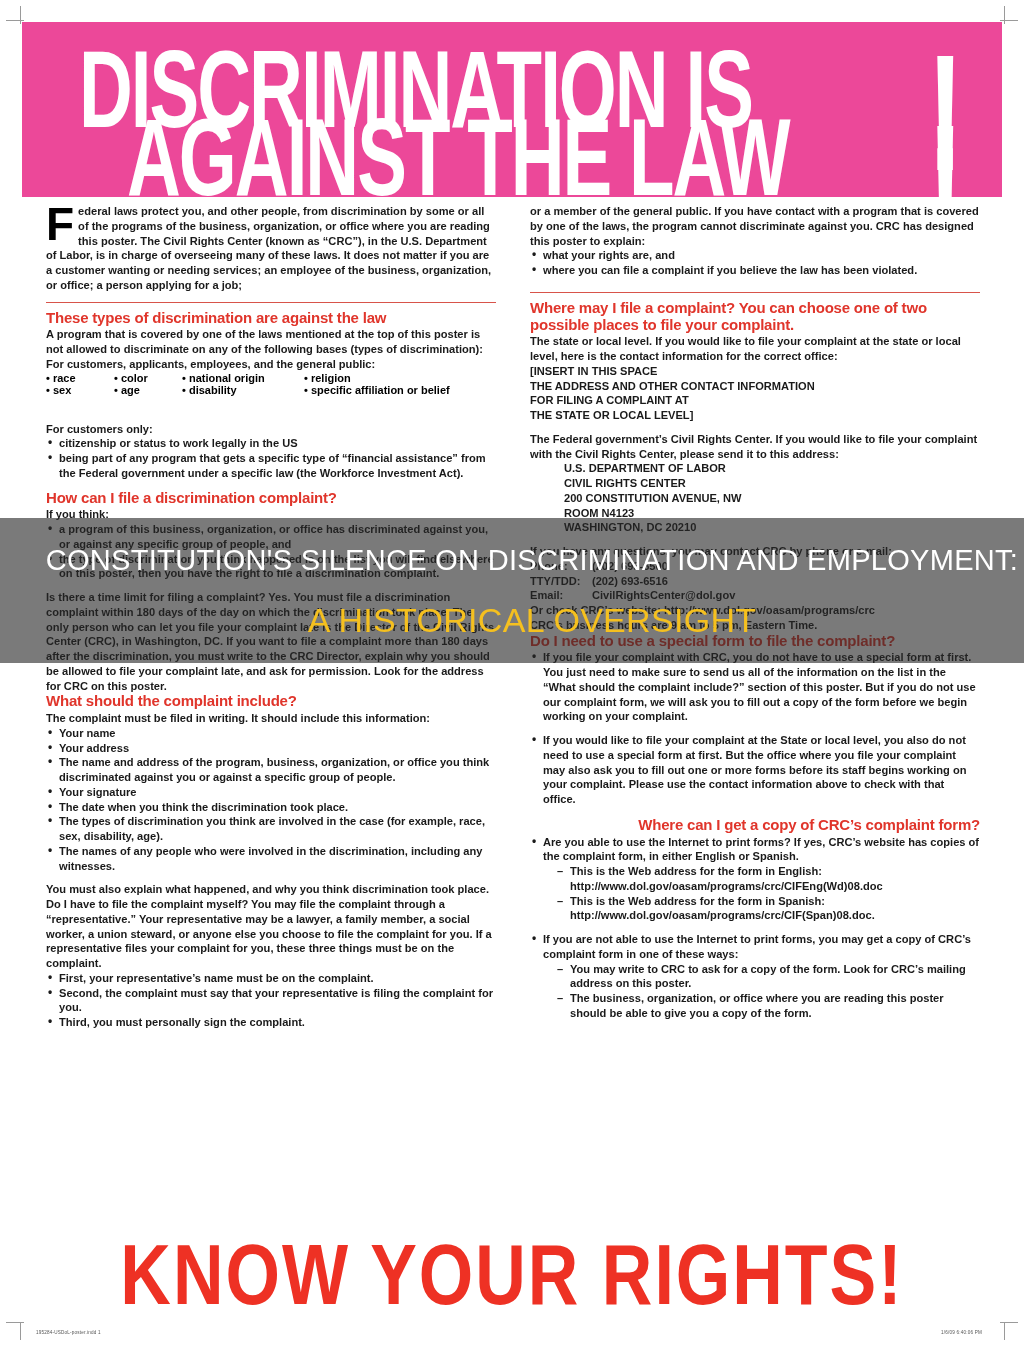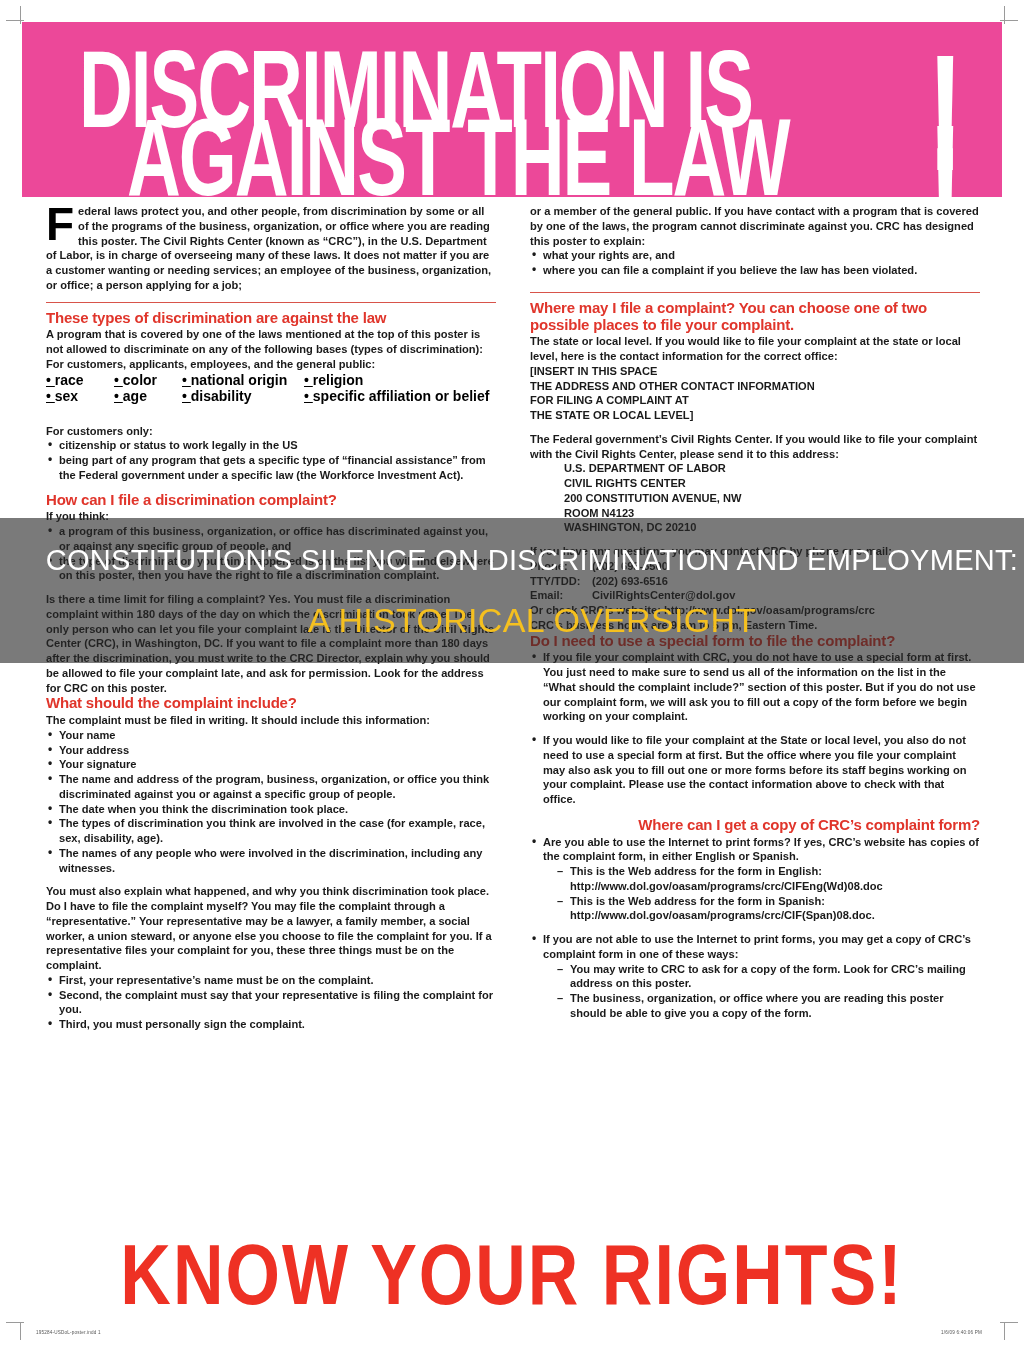--- a/index.html
+++ b/index.html
@@ -169,23 +169,22 @@
   
   .rule {
     height: 1px;
     background: #d8534a;
     margin: 8px 0 7px 0;
   }
 
   
   .basis-row {
     display: flex;
-    font-size: 14px;
-    font-weight: bold;
-    text-decoration: underline;
+    font-size: 11px;
+    font-weight: bold;
   }
   .basis-row span { display: inline-block; }
   .b1 { width: 68px; }
   .b2 { width: 68px; }
   .b3 { width: 122px; }
   .b4 { width: auto; }
 
   
   .addr { margin-left: 34px; }
   .kv { white-space: pre; }
@@ -305,21 +304,21 @@
       <h2 class="section">These types of discrimination are against the law</h2>
       <div class="txt para">A program that is covered by one of the laws mentioned at the top of this poster is not allowed to discriminate on any of the following bases (types of discrimination):</div>
 
       <div class="txt tight">For customers, applicants, employees, and the general public:</div>
       <div class="basis-row">
         <span class="b1">•&nbsp;<span>race</span></span>
         <span class="b2">•&nbsp;<span>color</span></span>
         <span class="b3">•&nbsp;<span>national origin</span></span>
         <span class="b4">•&nbsp;<span>religion</span></span>
       </div>
-      <div class="basis-row" style="margin-bottom:20px;">
+      <div class="basis-row" style="margin-bottom:26px;">
         <span class="b1">•&nbsp;<span>sex</span></span>
         <span class="b2">•&nbsp;<span>age</span></span>
         <span class="b3">•&nbsp;<span>disability</span></span>
         <span class="b4">•&nbsp;<span>specific affiliation or belief</span></span>
       </div>
 
       <div class="txt tight">For customers only:</div>
       <ul class="bul">
         <li>citizenship or status to work legally in the US</li>
         <li>being part of any program that gets a specific type of “financial assistance” from the Federal government under a specific law (the Workforce Investment Act).</li>
@@ -331,22 +330,22 @@
         <li>a program of this business, organization, or office has discriminated against you, or against any specific group of people, and</li>
         <li>the type of discrimination you think happened is on the list you will find elsewhere on this poster, then you have the right to file a discrimination complaint.</li>
       </ul>
       <div class="txt para">Is there a time limit for filing a complaint?  Yes.  You must file a discrimination complaint within 180 days of the day on which the discrimination took place. The only person who can let you file your complaint late is the Director of the Civil Rights Center (CRC), in Washington, DC.  If you want to file a complaint more than 180 days after the discrimination, you must write to the CRC Director, explain why you should be allowed to file your complaint late, and ask for permission.  Look for the address for CRC on this poster.</div>
 
       <h2 class="section">What should the complaint include?</h2>
       <div class="txt tight">The complaint must be filed in writing.  It should include this information:</div>
       <ul class="bul">
         <li>Your name</li>
         <li>Your address</li>
+        <li>The name and address of the program, business, organization, or office you think discriminated against you or against a specific group of people.</li>
         <li>Your signature</li>
-        <li>The name and address of the program, business, organization, or office you think discriminated against you or against a specific group of people.</li>
         <li>The date when you think the discrimination took place.</li>
         <li>The types of discrimination you think are involved in the case (for example, race, sex, disability, age).</li>
         <li>The names of any people who were involved in the discrimination, including any witnesses.</li>
       </ul>
       <div class="txt para">You must also explain what happened, and why you think discrimination took place.</div>
       <div class="txt tight">Do I have to file the complaint myself?  You may file the complaint through a “representative.”  Your representative may be a lawyer, a family member, a social worker, a union steward, or anyone else you choose to file the complaint for you.  If a representative files your complaint for you, these three things must be on the complaint.</div>
       <ul class="bul">
         <li>First, your representative’s name must be on the complaint.</li>
         <li>Second, the complaint must say that your representative is filing the complaint for you.</li>
         <li>Third, you must personally sign the complaint.</li>

